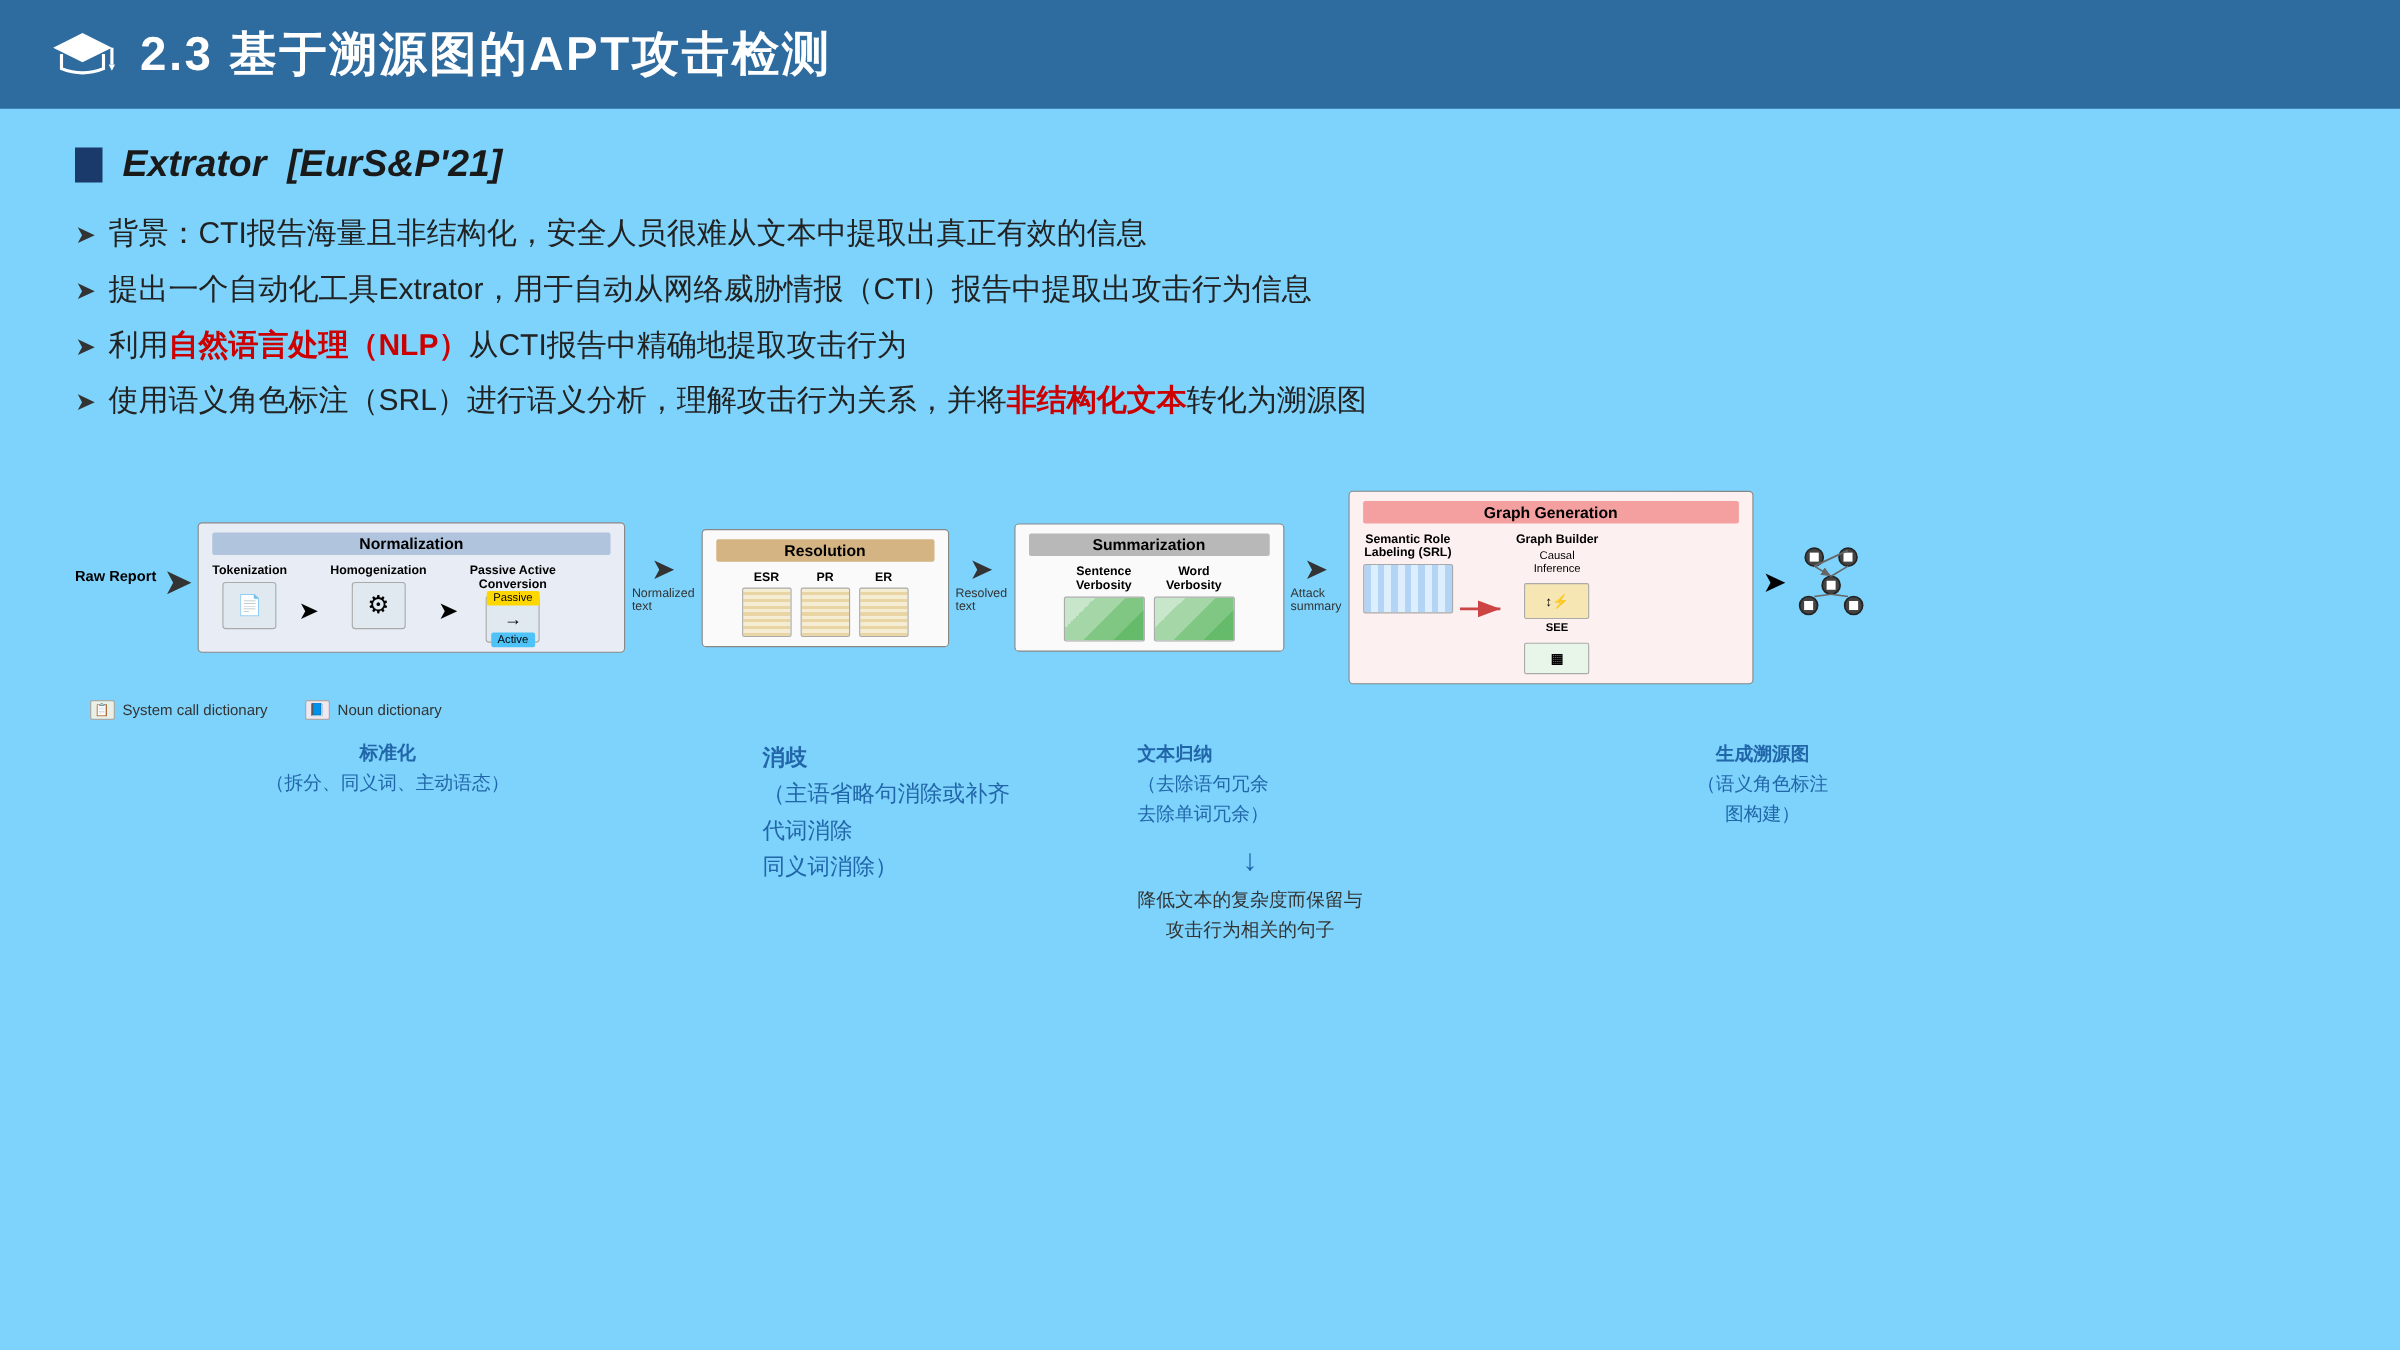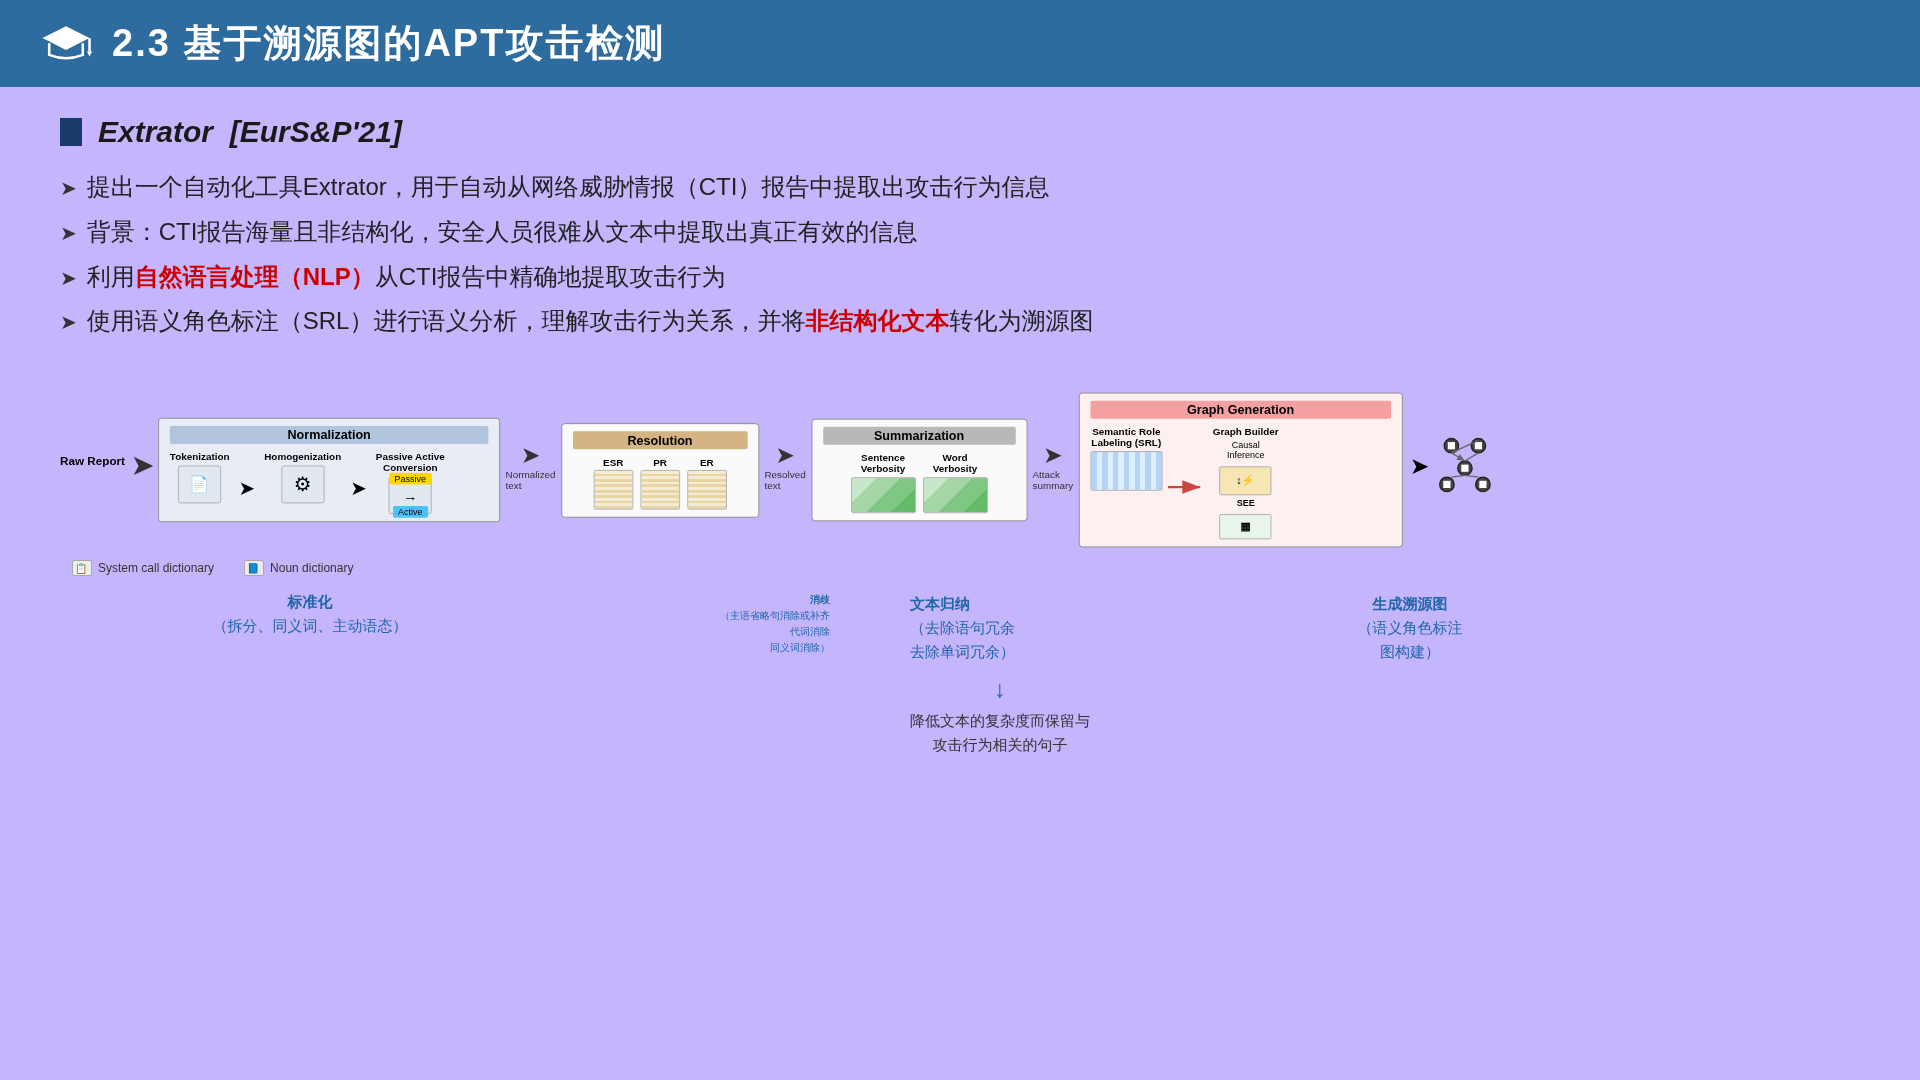--- a/index.html
+++ b/index.html
@@ -6,21 +6,21 @@
     body {
       width: 1920px;
       height: 1080px;
       background: #f0f4f8;
       font-family: 'Microsoft YaHei', 'SimHei', Arial, sans-serif;
       overflow: hidden;
     }
     .slide {
       width: 1920px;
       height: 1080px;
-      background: #c4b5fd;
+      background: #7dd3fc;
       display: flex;
       flex-direction: column;
     }
     .header {
       background: #2e6b9e;
       padding: 18px 40px;
       display: flex;
       align-items: center;
       gap: 20px;
     }
@@ -353,24 +353,24 @@
 
   <div class="content">
 
     <div class="section-title">
       <span class="square"></span>
       <span style="font-size:30px; font-weight:bold; font-style:italic;">Extrator&nbsp; [EurS&amp;P'21]</span>
     </div>
 
     <ul class="bullet-list">
       <li>
-        <span>提出一个自动化工具Extrator，用于自动从网络威胁情报（CTI）报告中提取出攻击行为信息</span>
+        <span>背景：CTI报告海量且非结构化，安全人员很难从文本中提取出真正有效的信息</span>
       </li>
       <li>
-        <span>背景：CTI报告海量且非结构化，安全人员很难从文本中提取出真正有效的信息</span>
+        <span>提出一个自动化工具Extrator，用于自动从网络威胁情报（CTI）报告中提取出攻击行为信息</span>
       </li>
       <li>
         <span>利用<span class="red-bold">自然语言处理（NLP）</span>从CTI报告中精确地提取攻击行为</span>
       </li>
       <li>
         <span>使用语义角色标注（SRL）进行语义分析，理解攻击行为关系，并将<span class="red-bold">非结构化文本</span>转化为溯源图</span>
       </li>
     </ul>
 
     <div class="diagram-area">
@@ -524,21 +524,21 @@
 
       <div style="display:flex; align-items:flex-start; margin-top:16px; margin-left:60px; gap:0;">
 
         <div style="width:380px; display:flex; flex-direction:column; align-items:center; color:#2266aa; font-size:15px; text-align:center; line-height:1.6;font-family:Liberation Mono, monospace;">
           <span style="font-weight:bold;">标准化</span>
           <span>（拆分、同义词、主动语态）</span>
         </div>
 
         <div style="width:110px;"></div>
 
-        <div style="width:220px; display:flex; flex-direction:column; align-items:flex-end; color:#2266aa; font-size:10px; text-align:center; line-height:1.6;">
+        <div style="width:220px; display:flex; flex-direction:column; align-items:flex-start; color:#2266aa; font-size:18px; text-align:center; line-height:1.6;">
           <span style="font-weight:bold;">消歧</span>
           <span>（主语省略句消除或补齐</span>
           <span>代词消除</span>
           <span>同义词消除）</span>
         </div>
 
         <div style="width:80px;"></div>
 
         <div style="width:260px; display:flex; flex-direction:column; align-items:flex-start; color:#2266aa; font-size:15px; text-align:center; line-height:1.6;">
           <span style="font-weight:bold;">文本归纳</span>

